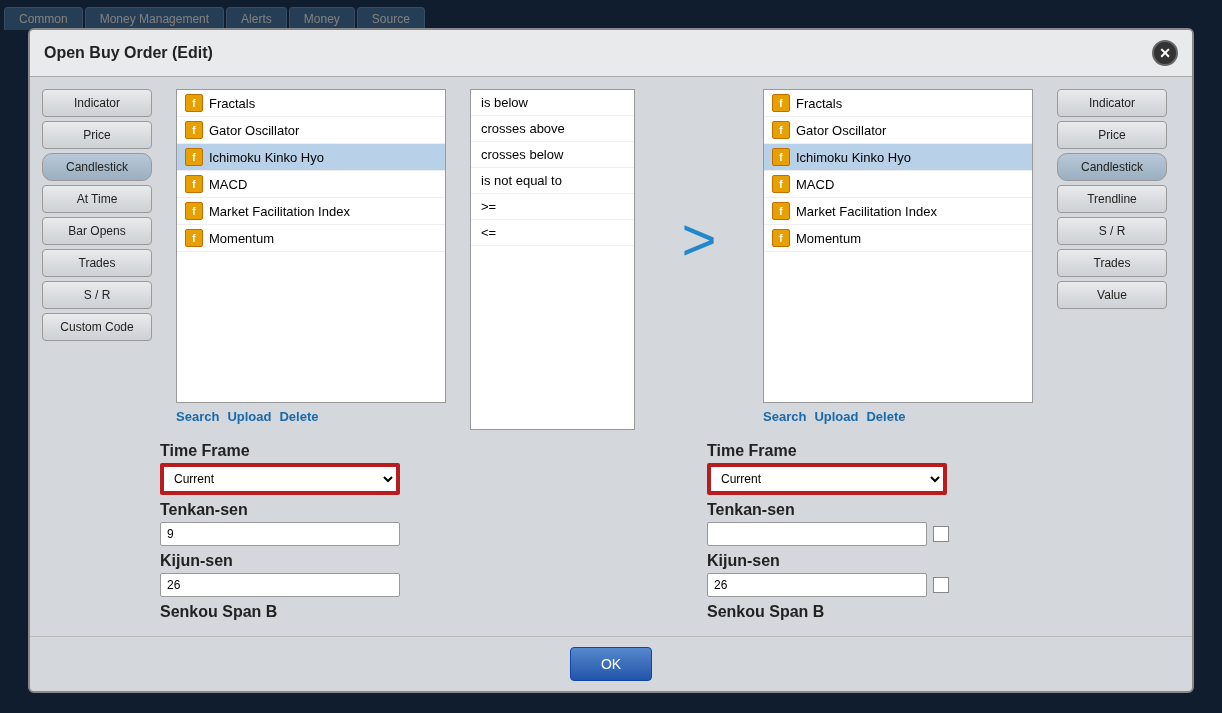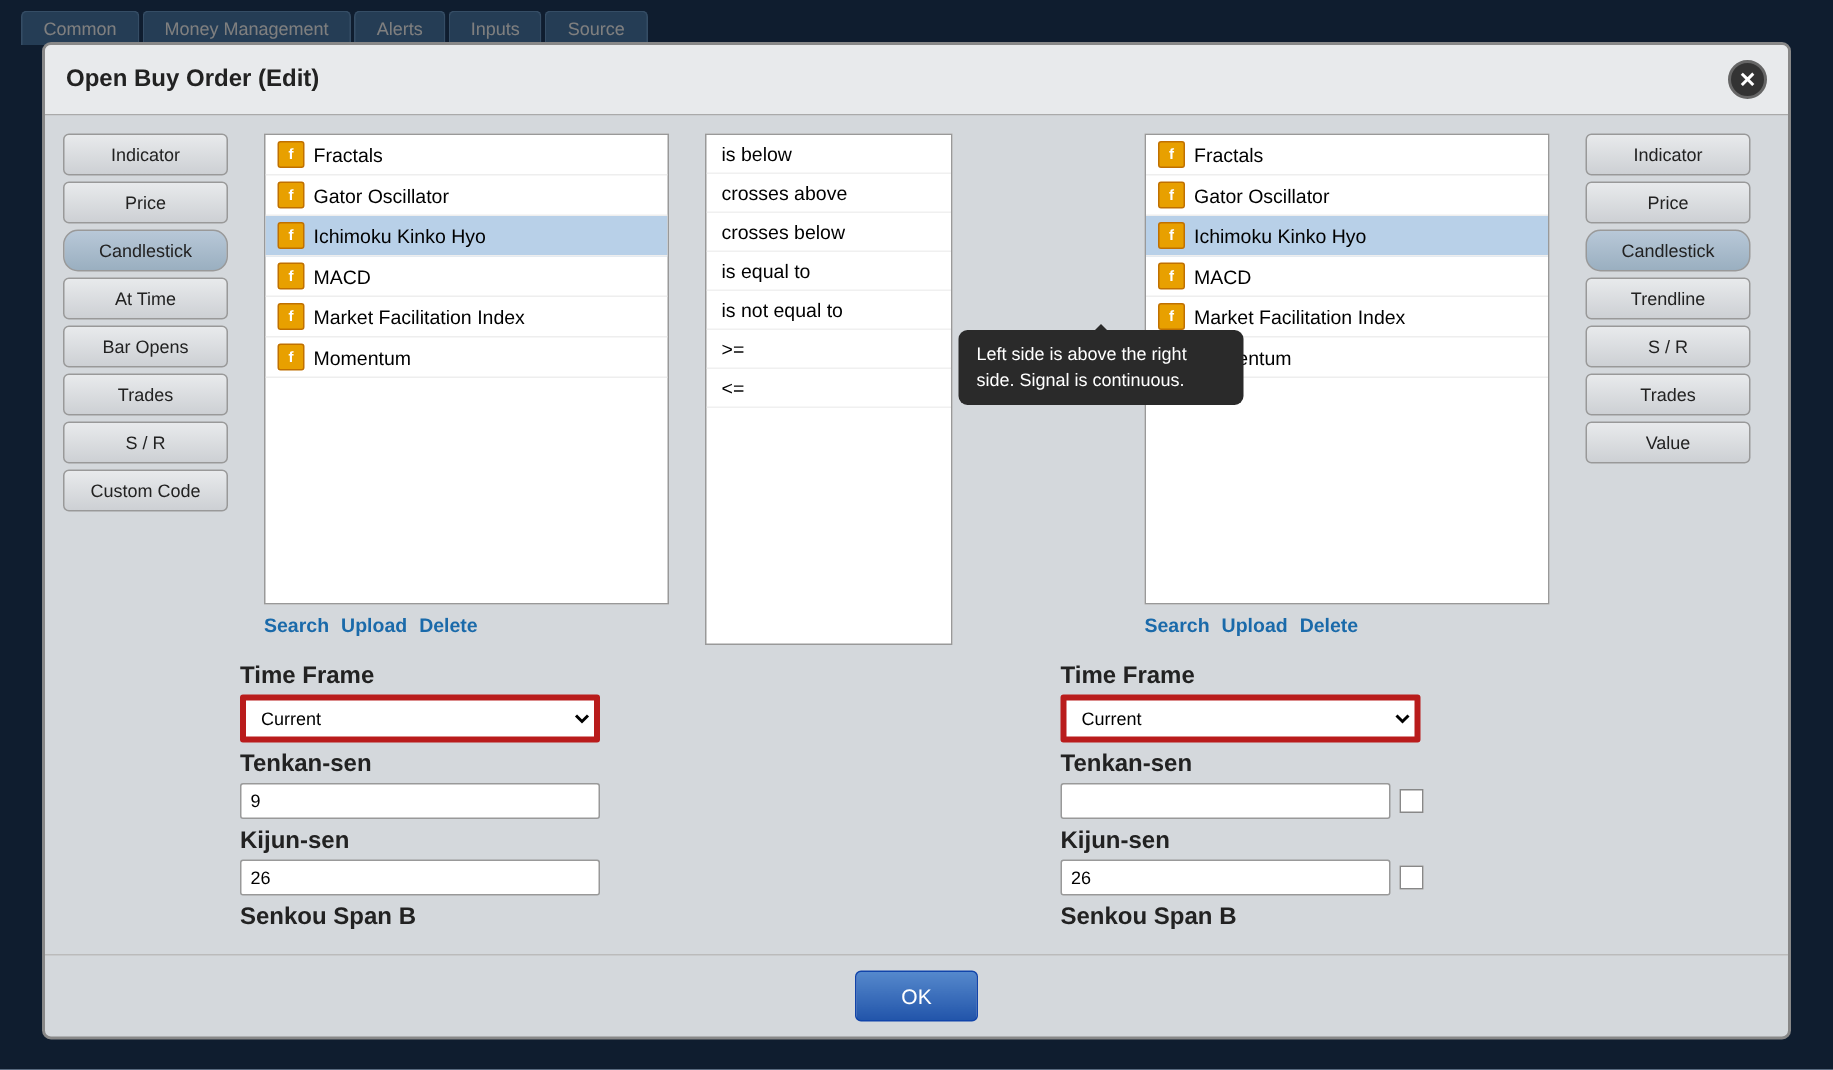--- a/index.html
+++ b/index.html
@@ -23,21 +23,21 @@
     .bg-content {
       position: absolute;
       inset: 0;
       background: #1e3a5f;
       z-index: 0;
     }
 
     .tab-bar {
       position: absolute;
       top: 0;
-      left: 14px;
+      left: 4px;
       right: 0;
       height: 30px;
       display: flex;
       align-items: flex-end;
       gap: 2px;
       padding-left: 0;
       z-index: 0;
     }
 
     .tab-btn {
@@ -353,21 +353,21 @@
   </style>
 </head>
 <body>
 
 <div class="bg-content"></div>
 
 <div class="tab-bar">
   <div class="tab-btn">Common</div>
   <div class="tab-btn">Money Management</div>
   <div class="tab-btn">Alerts</div>
-  <div class="tab-btn">Inputs</div>
+  <div class="tab-btn">Money</div>
   <div class="tab-btn">Source</div>
 </div>
 
 <div class="bg-overlay"></div>
 
 <div class="modal">
   <div class="modal-header">
     <span class="modal-title">Open Buy Order (Edit)</span>
     <button class="close-btn">✕</button>
   </div>
@@ -419,31 +419,27 @@
           <a class="action-link">Upload</a>
           <a class="action-link">Delete</a>
         </div>
       </div>
 
       <div class="condition-panel">
         <div class="condition-list">
           <div class="cond-item">is below</div>
           <div class="cond-item">crosses above</div>
           <div class="cond-item">crosses below</div>
-          <div class="cond-item">is equal to</div>
           <div class="cond-item">is not equal to</div>
           <div class="cond-item">&gt;=</div>
           <div class="cond-item">&lt;=</div>
         </div>
       </div>
 
       <div class="arrow-area">
-        <div class="tooltip-box">
-          <span>Left side is above the right side. Signal is continuous.</span>
-        </div>
         <div class="big-arrow">&gt;</div>
       </div>
 
       <div class="right-indicator-panel">
         <div class="indicator-list">
           <div class="list-item">
             <div class="indicator-icon">f</div>
             <span>Fractals</span>
           </div>
           <div class="list-item">

